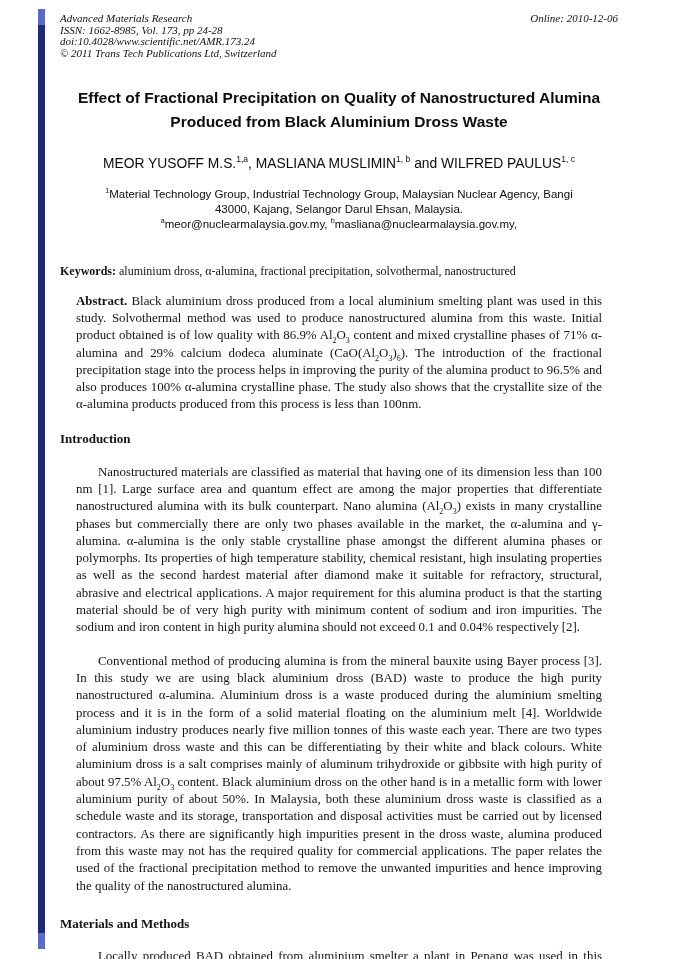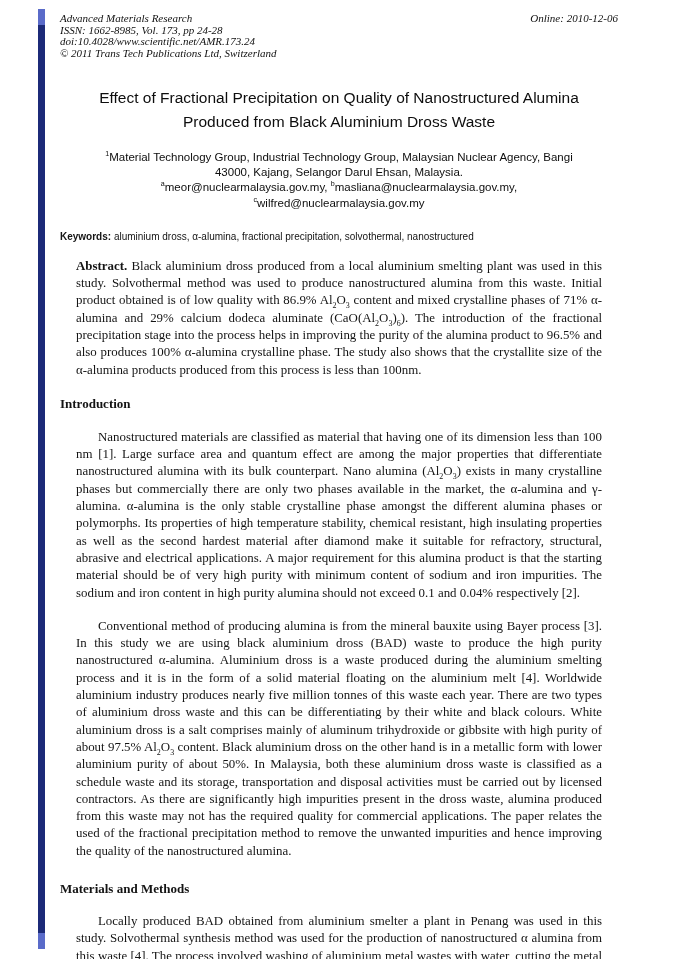--- a/index.html
+++ b/index.html
@@ -39,21 +39,21 @@
     line-height: 11.5px;
     color: #101010;
   }
   .jheader .row1 { display: flex; justify-content: space-between; }
 
   
   .title {
     margin-top: 27px;
     text-align: center;
     font-family: "Liberation Sans", "DejaVu Sans", sans-serif;
-    font-weight: 400;
+    font-weight: 700;
     font-size: 15.5px;
     line-height: 24px;
     color: #0d0d0d;
   }
 
   
   .authors {
     margin-top: 22px;
     text-align: center;
     font-family: "Liberation Sans", "DejaVu Sans", sans-serif;
@@ -67,23 +67,23 @@
     font-family: "Liberation Sans", "DejaVu Sans", sans-serif;
     font-size: 11.5px;
     line-height: 15.2px;
     color: #0d0d0d;
   }
   sup { font-size: 0.62em; line-height: 0; vertical-align: super; }
   sub { font-size: 0.62em; line-height: 0; vertical-align: sub; }
 
   
   .keywords {
-    margin-top: 18px;
-    font-family: Liberation Sans, sans-serif;
-    font-size: 10px;
+    margin-top: 31px;
+    font-family: Liberation Serif, serif;
+    font-size: 12px;
     line-height: 15px;
   }
   .keywords b { font-weight: 700; }
 
   
   .body-par {
     margin: 16px;
     font-size: 12.9px;
     line-height: 17.3px;
     text-align: justify;
@@ -119,26 +119,26 @@
     <div>ISSN: 1662-8985, Vol. 173, pp 24-28</div>
     <div>doi:10.4028/www.scientific.net/AMR.173.24</div>
     <div>© 2011 Trans Tech Publications Ltd, Switzerland</div>
   </div>
 
   <div class="title">
     <div>Effect of Fractional Precipitation on Quality of Nanostructured Alumina</div>
     <div>Produced from Black Aluminium Dross Waste</div>
   </div>
 
+  <div class="authors">MEOR YUSOFF M.S.<sup>1,a</sup>, MASLIANA MUSLIMIN<sup>1, b</sup> and WILFRED PAULUS<sup>1, c</sup></div>
 
   <div class="affil">
     <div><sup>1</sup>Material Technology Group, Industrial Technology Group, Malaysian Nuclear Agency, Bangi</div>
     <div>43000, Kajang, Selangor Darul Ehsan, Malaysia.</div>
     <div><sup>a</sup>meor@nuclearmalaysia.gov.my, <sup>b</sup>masliana@nuclearmalaysia.gov.my,</div>
-    <div><sup>c</sup>wilfred@nuclearmalaysia.gov.my</div>
   </div>
 
   <div class="keywords">
     <b>Keywords:</b><span> aluminium dross, α-alumina, fractional precipitation, solvothermal, nanostructured</span>
   </div>
 
   <p class="body-par abstract">
     <b>Abstract.</b><span> Black aluminium dross produced from a local aluminium smelting plant was used in this study. Solvothermal method was used to produce nanostructured alumina from this waste. Initial product obtained is of low quality with 86.9% Al<sub>2</sub>O<sub>3</sub> content and mixed crystalline phases of 71% α-alumina and 29% calcium dodeca aluminate (CaO(Al<sub>2</sub>O<sub>3</sub>)<sub>6</sub>). The introduction of the fractional precipitation stage into the process helps in improving the purity of the alumina product to 96.5% and also produces 100% α-alumina crystalline phase. The study also shows that the crystallite size of the α-alumina products produced from this process is less than 100nm.</span>
   </p>
 

